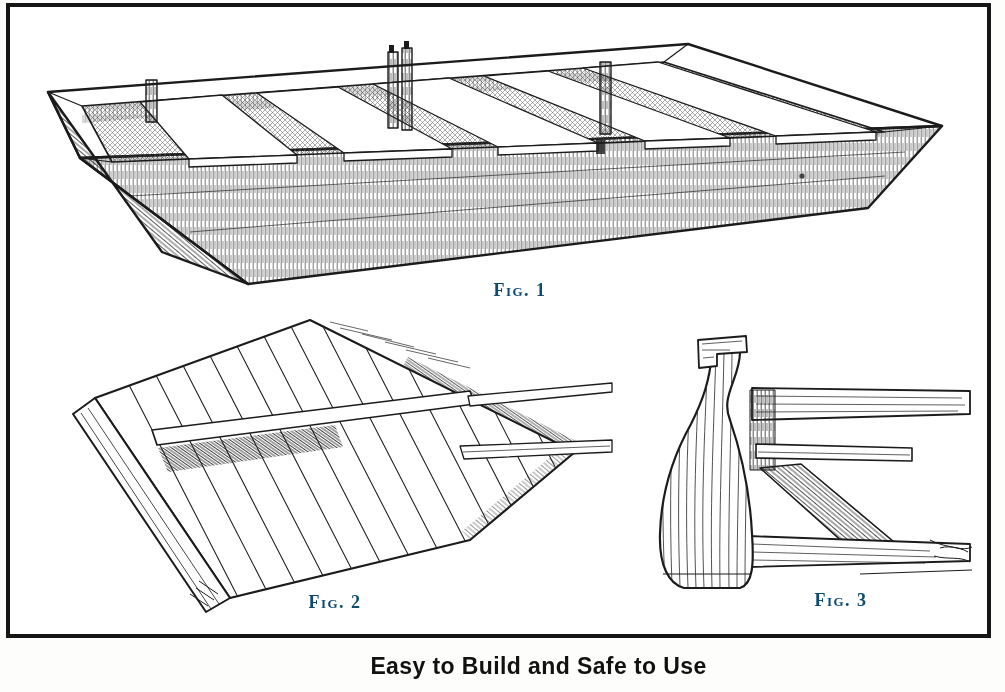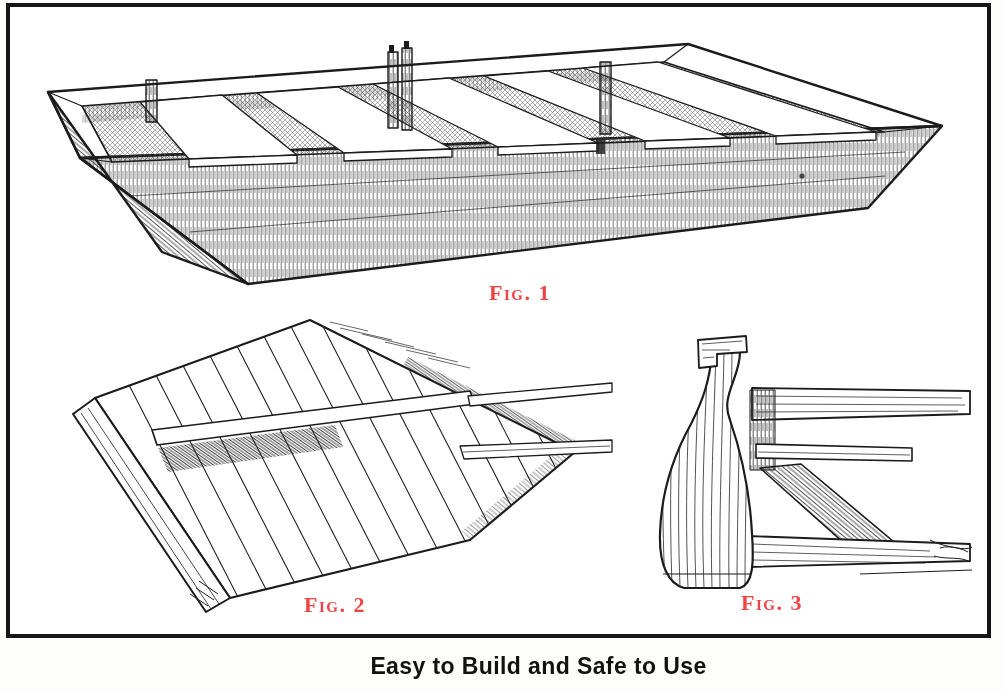--- a/index.html
+++ b/index.html
@@ -11,25 +11,25 @@
   }
   .frame{
     position:absolute;left:6px;top:3px;width:977px;height:627px;
     border:4px solid #161616;background:#ffffff;
   }
   .art{position:absolute;left:0;top:0;width:100%;height:100%;}
   .figlabel{
     position:absolute;width:140px;text-align:center;
     font-family:"Liberation Serif", serif;
     font-variant:small-caps;font-weight:700;
-    font-size:22px;letter-spacing:1.5px;color:#ef4444;
+    font-size:18px;letter-spacing:1.5px;color:#0c4a6e;
   }
   .lbl1{left:450px;top:280px;}
   .lbl2{left:265px;top:592px;}
-  .lbl3{left:702px;top:590px;}
+  .lbl3{left:771px;top:590px;}
   .caption{
     position:absolute;left:0;top:653px;width:1005px;text-align:center;
     font-family:"Liberation Sans", sans-serif;
     font-weight:700;font-size:23px;letter-spacing:.4px;color:#111;padding-left:36px;
   }
 </style>
 </head>
 <body>
 
 <div>

